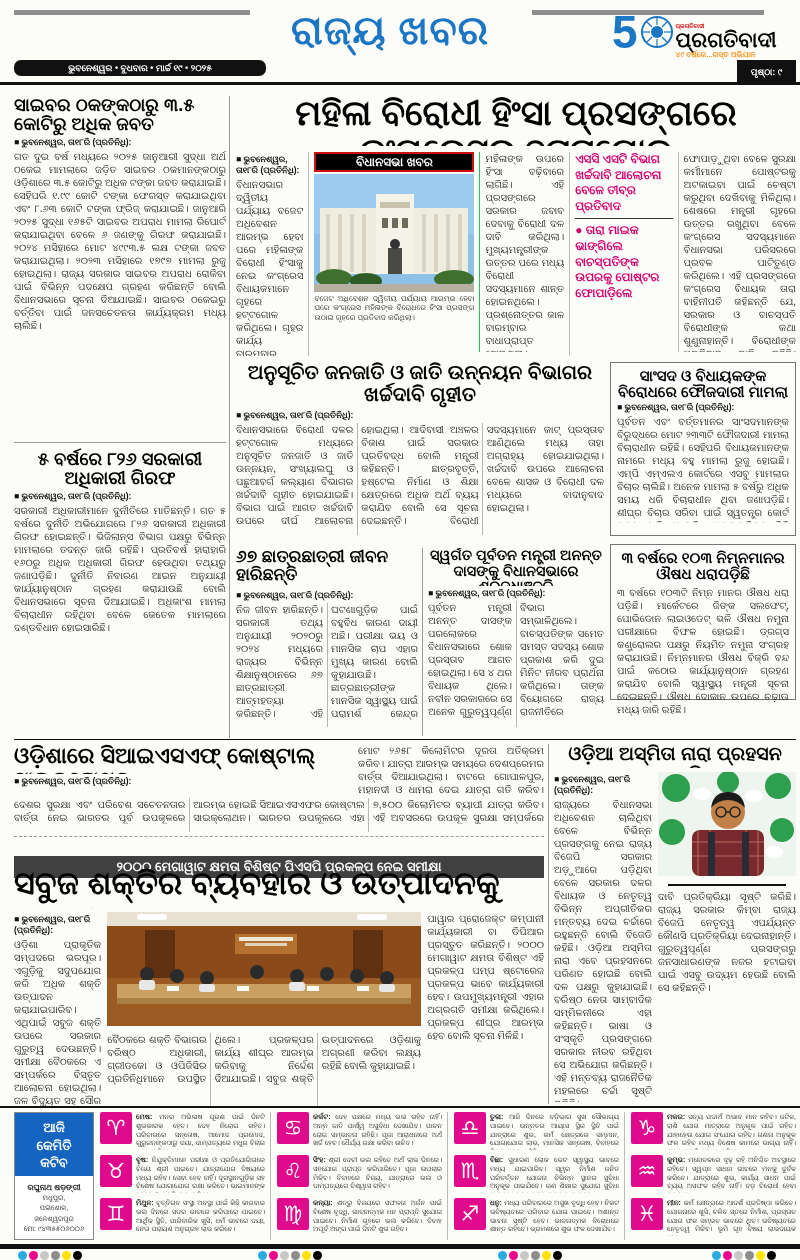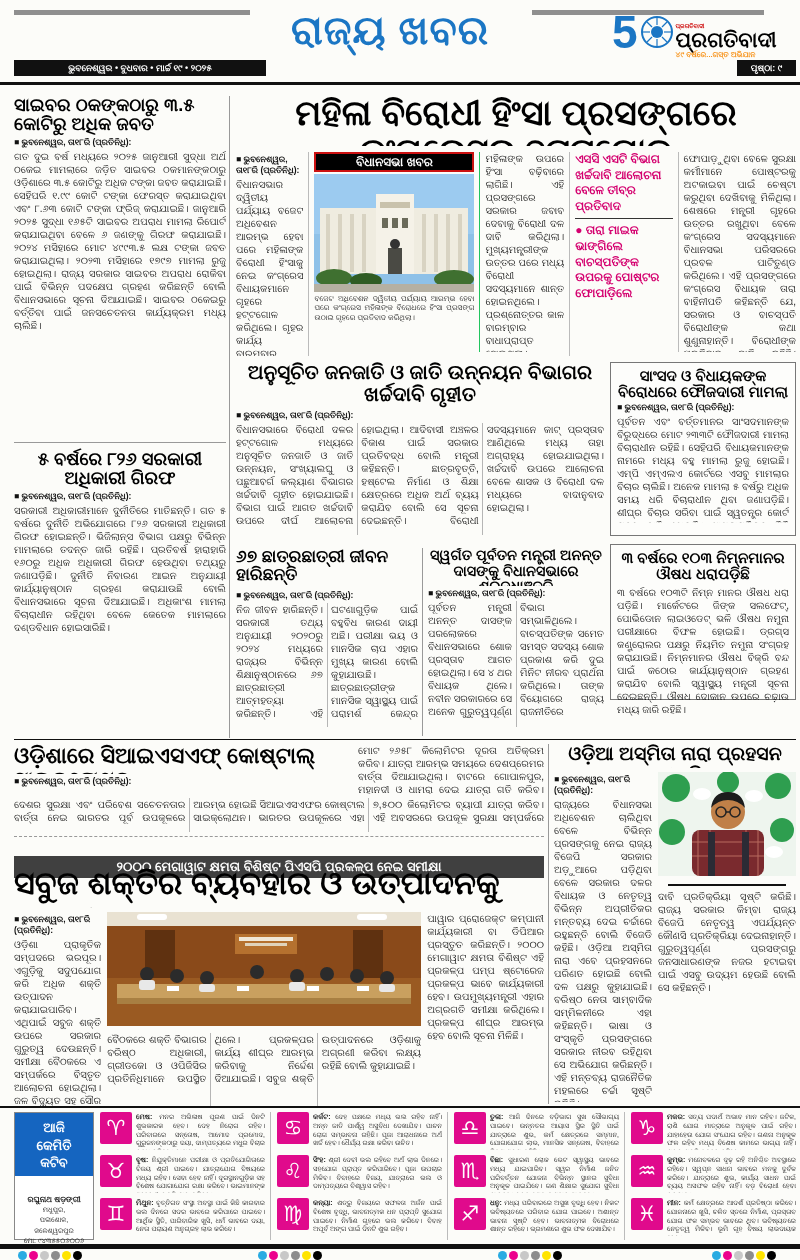--- a/index.html
+++ b/index.html
@@ -19,21 +19,21 @@
   .boxed{border:1px solid #777;padding:5px 6px;box-sizing:border-box;background:#fdfdfb;}
   .kicker{background:#000;border:2px solid #cc1111;color:#fff;font-weight:bold;font-size:12px;
           text-align:center;padding:1px 0;}
   .magenta{color:#d4006f;font-weight:bold;}
   .banner-blue{background:#404040;color:#fff;font-weight:bold;font-size:13px;
                display:flex;align-items:center;justify-content:center;margin-top:16px;}
   .crosshead{font-size:11px;font-weight:bold;text-align:center;line-height:1.25;}
   .astro-box{border:1px solid #888;background:#fff;box-sizing:border-box;}
   .astro-blue{background:#1565c0;color:#fff;font-weight:bold;font-size:13px;text-align:center;
               padding:6px 0 4px 0;line-height:1.35;}
-  .astro-info{text-align:center;font-size:7px;line-height:1.45;padding-top:18px;}
+  .astro-info{text-align:center;font-size:7px;line-height:1.45;padding-top:6px;}
   .sign{display:flex;gap:4px;margin-bottom:5px;height:38px;overflow:hidden;}
   .sign-icon{flex:0 0 32px;width:32px;height:32px;background:#e00a8c;color:#fff;font-size:21px;
              display:flex;align-items:center;justify-content:center;border-radius:2px;}
   .sign-txt{font-size:6.8px;line-height:1.3;text-align:justify;color:#222;}
   .sign-txt b{font-size:7px;}
   .dots{display:flex;gap:2px;}
   .dot{width:9px;height:9px;border-radius:50%;}
   .flexrow{display:flex;}
   .caption{font-size:7.5px;line-height:1.25;text-align:justify;color:#222;overflow:hidden;}
 </style>
@@ -62,22 +62,22 @@
           <line x1="12" y1="22" x2="7" y2="27"></line>
       </g>
     </svg>
     <div style="display:flex;flex-direction:column;line-height:1.05;margin-top:18px;">
       <div style="font-size:6px;color:#cc0000;font-weight:bold;">ପ୍ରଗତିବାଦୀ</div>
       <div style="font-size:21px;font-weight:bold;color:#000;">ପ୍ରଗତିବାଦୀ</div>
       <div style="font-size:7.5px;color:#f7941d;font-weight:bold;">୪୯ ବର୍ଷରେ...ଗସ୍ତ ଅଭିଯାନ</div>
     </div>
   </div>
 
-  <div class="abs datebar" style="left:14px;top:60px;width:252px;height:16px;">ଭୁବନେଶ୍ୱର • ବୁଧବାର • ମାର୍ଚ୍ଚ ୧୯ • ୨୦୨୫</div>
-  <div class="abs datebar" style="left:737px;top:60px;width:59px;height:16px;">ପୃଷ୍ଠା: ୯</div>
+  <div class="abs datebar" style="left:14px;top:60px;width:252px;height:16px;border-radius:7px;">ଭୁବନେଶ୍ୱର • ବୁଧବାର • ମାର୍ଚ୍ଚ ୧୯ • ୨୦୨୫</div>
+  <div class="abs datebar" style="left:737px;top:60px;width:59px;height:24px;">ପୃଷ୍ଠା: ୯</div>
   <div class="abs rule" style="left:0;top:82px;width:800px;height:3px;"></div>
 
   <div class="abs" style="left:14px;top:96px;width:212px;">
     <div class="headline" style="font-size:18px;">ସାଇବର ଠକଙ୍କଠାରୁ ୩.୫ କୋଟିରୁ ଅଧିକ ଜବତ</div>
     <div class="byline">■ ଭୁବନେଶ୍ୱର, ତା୧୮ରି (ପ୍ରତିନିଧି):</div>
     <div class="body-txt" style="height:270px;">ଗତ ଦୁଇ ବର୍ଷ ମଧ୍ୟରେ ୨୦୨୫ ଜାନୁଆରୀ ସୁଦ୍ଧା ଅର୍ଥ ଠକେଇ ମାମଲାରେ ଜଡ଼ିତ ସାଇବର ଠକମାନଙ୍କଠାରୁ ଓଡ଼ିଶାରେ ୩.୫ କୋଟିରୁ ଅଧିକ ଟଙ୍କା ଜବତ କରାଯାଇଛି। ସେହିପରି ୧.୯୯ କୋଟି ଟଙ୍କା ଫେରସ୍ତ କରାଯାଇଥିବା ଏବଂ ୮.୬୩ କୋଟି ଟଙ୍କା ଫ୍ରିଜ୍ କରାଯାଇଛି। ଜାନୁଆରି ୨୦୨୫ ସୁଦ୍ଧା ୧୬୫ଟି ସାଇବର ଅପରାଧ ମାମଲା ରିପୋର୍ଟ କରାଯାଇଥିବା ବେଳେ ୬ ଜଣଙ୍କୁ ଗିରଫ କରାଯାଇଛି। ୨୦୨୪ ମସିହାରେ ମୋଟ ୪୯୯୩.୫ ଲକ୍ଷ ଟଙ୍କା ଜବତ କରାଯାଇଥିଲା। ୨୦୨୩ ମସିହାରେ ୧୭୯୭ ମାମଲା ରୁଜୁ ହୋଇଥିଲା। ରାଜ୍ୟ ସରକାର ସାଇବର ଅପରାଧ ରୋକିବା ପାଇଁ ବିଭିନ୍ନ ପଦକ୍ଷେପ ଗ୍ରହଣ କରିଛନ୍ତି ବୋଲି ବିଧାନସଭାରେ ସୂଚନା ଦିଆଯାଇଛି। ସାଇବର ଠକେଇରୁ ବର୍ତ୍ତିବା ପାଇଁ ଜନସଚେତନତା କାର୍ଯ୍ୟକ୍ରମ ମଧ୍ୟ ଚାଲିଛି।</div>
   </div>
   <div class="abs hairline" style="left:14px;top:442px;width:212px;height:1px;"></div>
   <div class="abs" style="left:14px;top:450px;width:212px;">
     <div class="headline" style="font-size:18px;text-align:center;">୫ ବର୍ଷରେ ୮୨୬ ସରକାରୀ ଅଧିକାରୀ ଗିରଫ</div>

